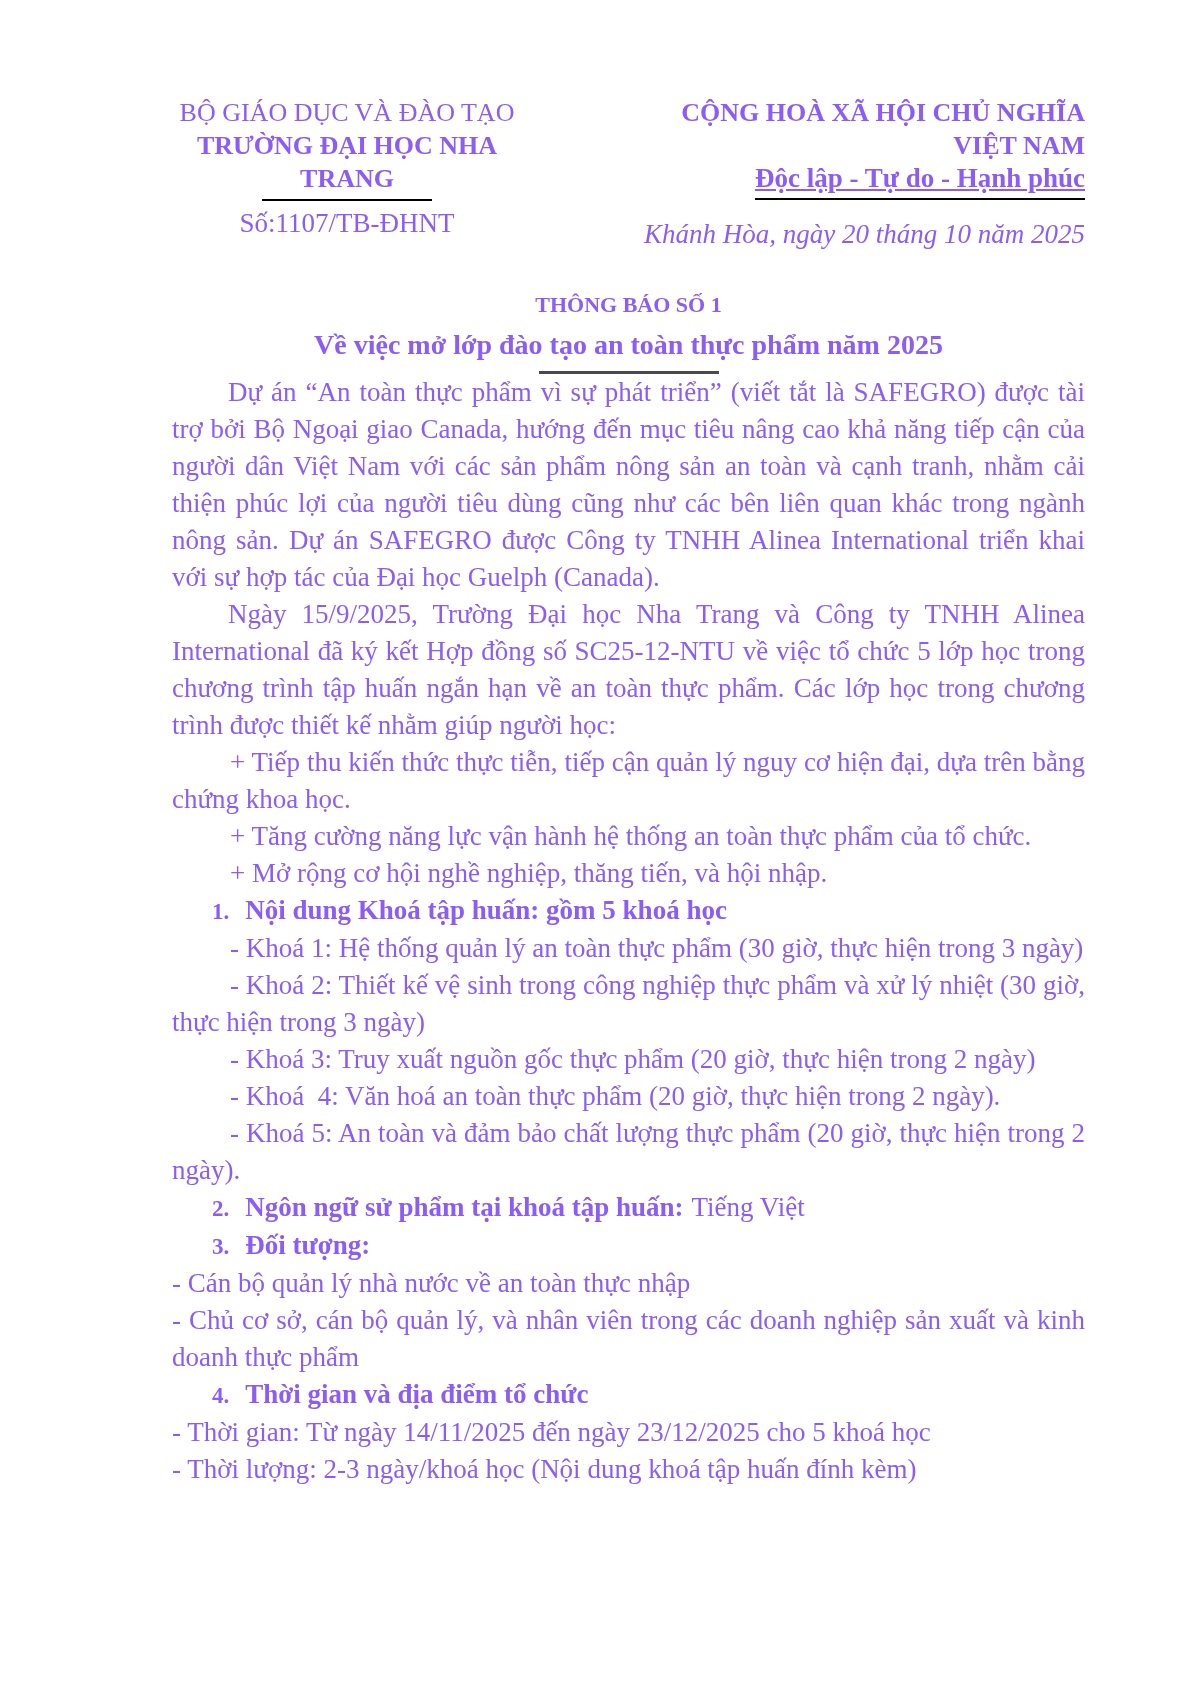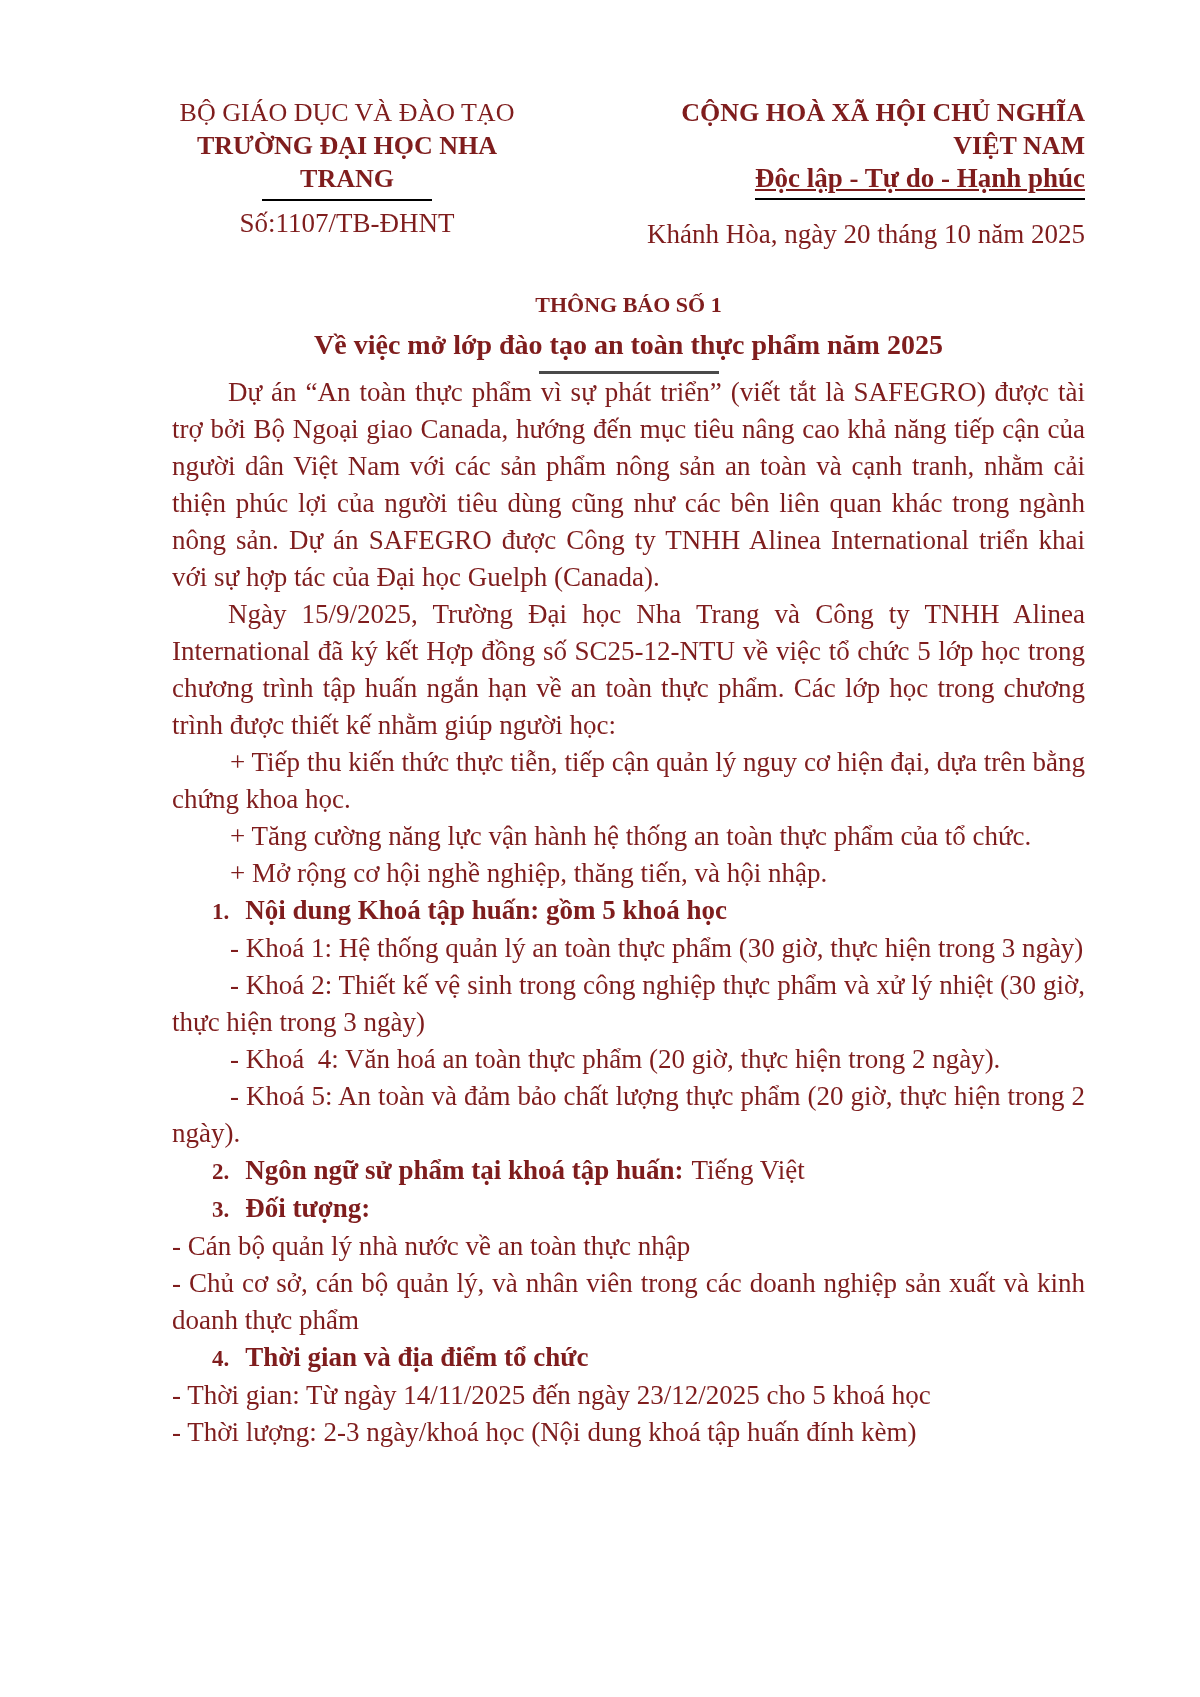--- a/index.html
+++ b/index.html
@@ -1,21 +1,21 @@
 <!DOCTYPE html>
 <html lang="vi"><head>
 <meta charset="utf-8">
 <style>
   html, body { margin: 0; padding: 0; background: #ffffff; }
   .page {
     position: relative;
     width: 1200px;
     height: 1697px;
     background: #ffffff;
-    color: #7f1d1d;
+    color: #8b5cf6;
     font-family: "Liberation Serif", "DejaVu Serif", serif;
     overflow: hidden;
   }
   .content {
     position: absolute;
     left: 172px;
     top: 0;
     width: 913px;
   }
   
@@ -29,21 +29,21 @@
   .rule-left { width: 170px; border-top: 2px solid #000; margin: 4px auto 0 auto; }
   .motto {
     display: inline-block;
     font-weight: bold;
     font-size: 27px;
     border-bottom: 2px solid #000;
     padding-bottom: 3px;
     text-decoration: underline;
   }
   .doc-number { margin-top: 6px; font-size: 27px; }
-  .dateline   { margin-top: 18px; font-size: 27px; }
+  .dateline   { margin-top: 18px; font-size: 27px; font-style: italic; }
   
   .title-block { margin-top: 34px; text-align: center; }
   .title1 { font-size: 22px; line-height: 40px; font-weight: bold; }
   .title2 { font-size: 28px; line-height: 40px; font-weight: bold; }
   .title-rule { width: 180px; border-top: 3px solid #4a4a4a; margin: 6px auto 0 auto; }
   
   .body-text {
     font-size: 27px;
     line-height: 37px;
     text-align: justify;
@@ -88,20 +88,21 @@
       <p class="para">Dự án “An toàn thực phẩm vì sự phát triển” (viết tắt là SAFEGRO) được tài trợ bởi Bộ Ngoại giao Canada, hướng đến mục tiêu nâng cao khả năng tiếp cận của người dân Việt Nam với các sản phẩm nông sản an toàn và cạnh tranh, nhằm cải thiện phúc lợi của người tiêu dùng cũng như các bên liên quan khác trong ngành nông sản. Dự án SAFEGRO được Công ty TNHH Alinea International triển khai với sự hợp tác của Đại học Guelph (Canada).</p>
       <p class="para">Ngày 15/9/2025, Trường Đại học Nha Trang và Công ty TNHH Alinea International đã ký kết Hợp đồng số SC25-12-NTU về việc tổ chức 5 lớp học trong chương trình tập huấn ngắn hạn về an toàn thực phẩm. Các lớp học trong chương trình được thiết kế nhằm giúp người học:</p>
 
       <p class="item">+ Tiếp thu kiến thức thực tiễn, tiếp cận quản lý nguy cơ hiện đại, dựa trên bằng chứng khoa học.</p>
       <p class="item">+ Tăng cường năng lực vận hành hệ thống an toàn thực phẩm của tổ chức.</p>
       <p class="item">+ Mở rộng cơ hội nghề nghiệp, thăng tiến, và hội nhập.</p>
 
       <p class="sec-head"><span class="sec-num">1.</span><span class="sec-label">Nội dung Khoá tập huấn: gồm 5 khoá học</span></p>
       <p class="item">- Khoá 1: Hệ thống quản lý an toàn thực phẩm (30 giờ, thực hiện trong 3 ngày)</p>
       <p class="item">- Khoá 2: Thiết kế vệ sinh trong công nghiệp thực phẩm và xử lý nhiệt (30 giờ, thực hiện trong 3 ngày)</p>
+      <p class="item">- Khoá 3: Truy xuất nguồn gốc thực phẩm (20 giờ, thực hiện trong 2 ngày)</p>
       <p class="item">- Khoá &nbsp;4: Văn hoá an toàn thực phẩm (20 giờ, thực hiện trong 2 ngày).</p>
       <p class="item">- Khoá 5: An toàn và đảm bảo chất lượng thực phẩm (20 giờ, thực hiện trong 2 ngày).</p>
 
       <p class="sec-head"><span class="sec-num">2.</span><span class="sec-label">Ngôn ngữ sử phẩm tại khoá tập huấn:</span><span class="sec-value">Tiếng Việt</span></p>
 
       <p class="sec-head"><span class="sec-num">3.</span><span class="sec-label">Đối tượng:</span></p>
       <p class="item-hang">- Cán bộ quản lý nhà nước về an toàn thực nhập</p>
       <p class="item-hang">- Chủ cơ sở, cán bộ quản lý, và nhân viên trong các doanh nghiệp sản xuất và kinh doanh thực phẩm</p>
 
       <p class="sec-head"><span class="sec-num">4.</span><span class="sec-label">Thời gian và địa điểm tổ chức</span></p>

